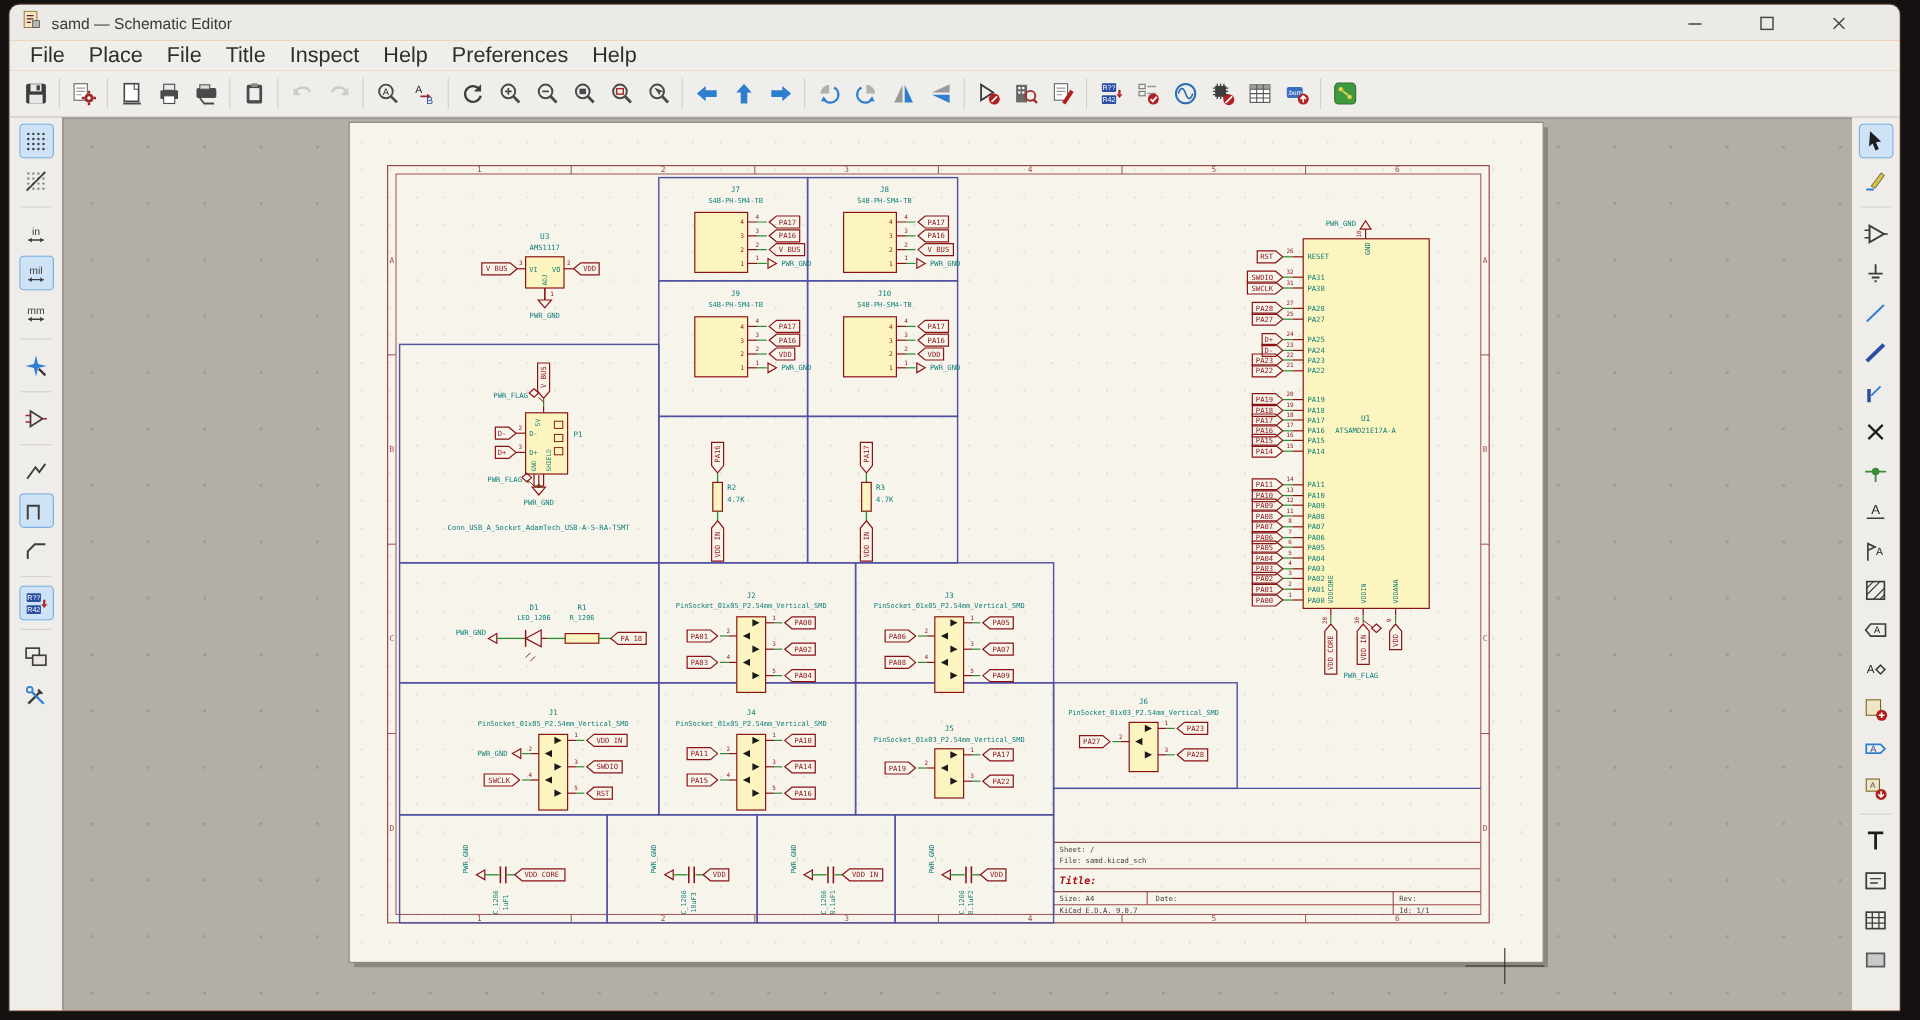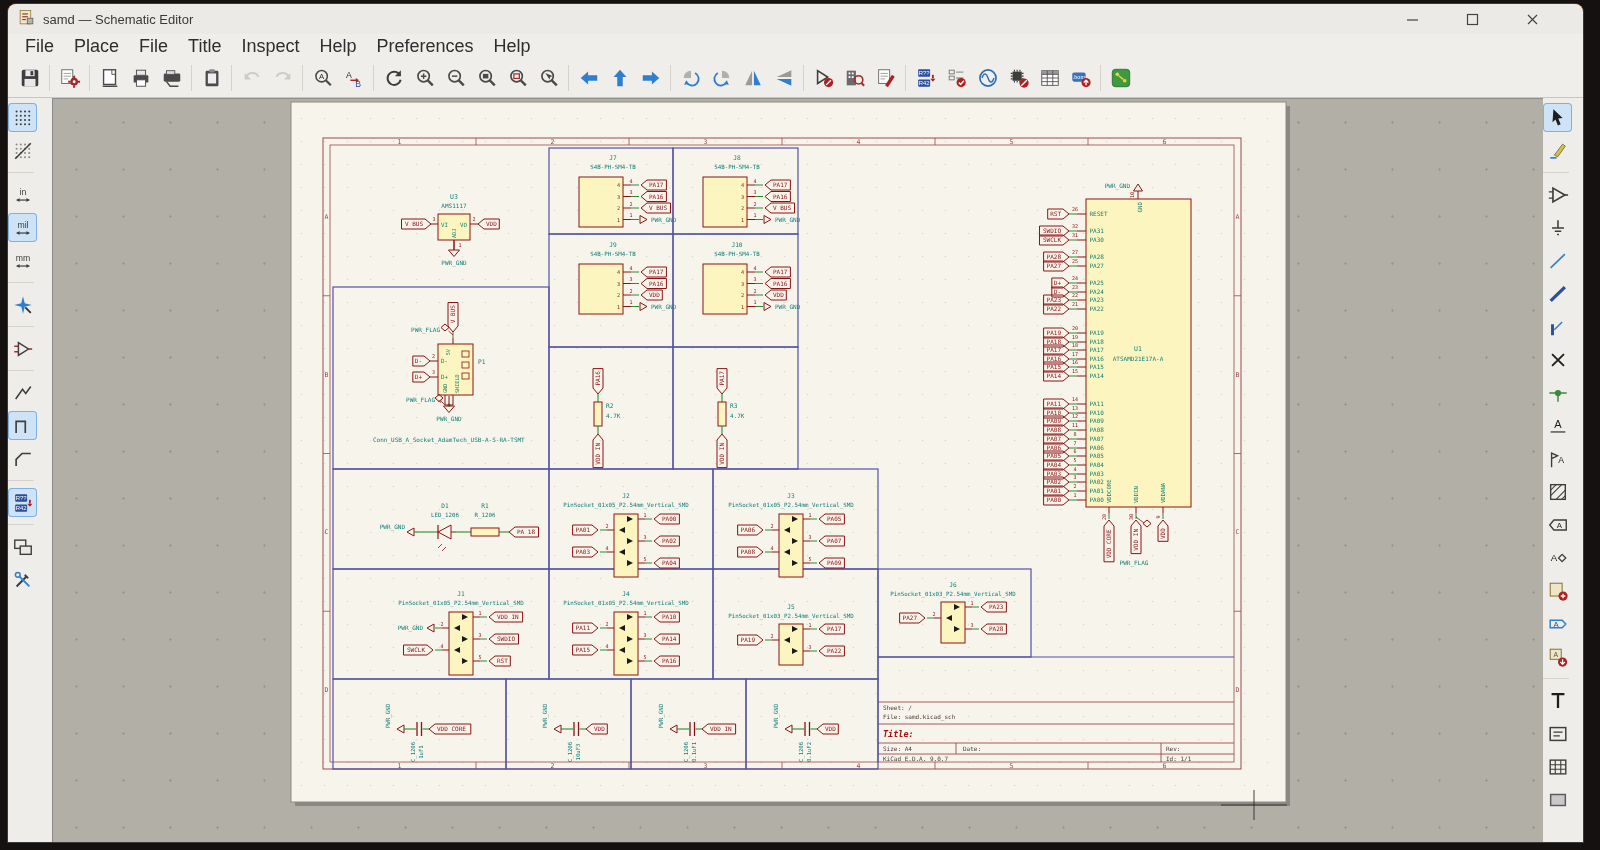--- a/index.html
+++ b/index.html
@@ -11,21 +11,21 @@
   .ctl{width:30px;height:22px;display:flex;align-items:center;justify-content:center}
   .menubar{height:25px;display:flex;align-items:center;padding-left:8px;background:#f0eeeb;font-size:18px;color:#2e2e2e;gap:2px;flex:0 0 auto}
   .mi{padding:2px 9px;border-radius:3px}
   .toolbar{height:38px;display:flex;align-items:center;background:#f0eeeb;border-bottom:1px solid #c9c6c0;padding-left:6px;flex:0 0 auto}
   .tb{width:31px;height:31px;border-radius:4px;display:flex;align-items:center;justify-content:center;flex:0 0 auto}
   .tb.active{background:#cfe3f7;box-shadow:inset 0 0 0 1px #7fb0e0}
   .tb.disabled{opacity:.4}
   .sep{width:1px;height:26px;background:#d5d2cb;margin:0 4px;flex:0 0 auto}
   .hsep{width:26px;height:1px;background:#d5d2cb;margin:3px 0;flex:0 0 auto}
   .main{flex:1;display:flex;min-height:0}
-  .side{width:44px;background:#efedea;display:flex;flex-direction:column;align-items:flex-start;padding-top:5px;gap:4px;flex:0 0 auto}
+  .side{width:44px;background:#efedea;display:flex;flex-direction:column;align-items:center;padding-top:5px;gap:4px;flex:0 0 auto}
   .side.right{width:40px}
   .side .tb{width:29px;height:29px}
   .canvas{flex:1;position:relative;background-color:#b2afa7;background-image:radial-gradient(circle,#9b988f 1px,transparent 1.4px);background-size:47px 47px;border-left:1px solid #8a8a8a;border-top:1px solid #8f8f8f;overflow:hidden}
   svg.schem{position:absolute;left:0;top:0}
   svg text{font-family:"DejaVu Sans Mono",monospace}
   .tb svg text, .ttl-sans{font-family:"Liberation Sans",sans-serif}
 </style>
 </head>
 <body>
 

